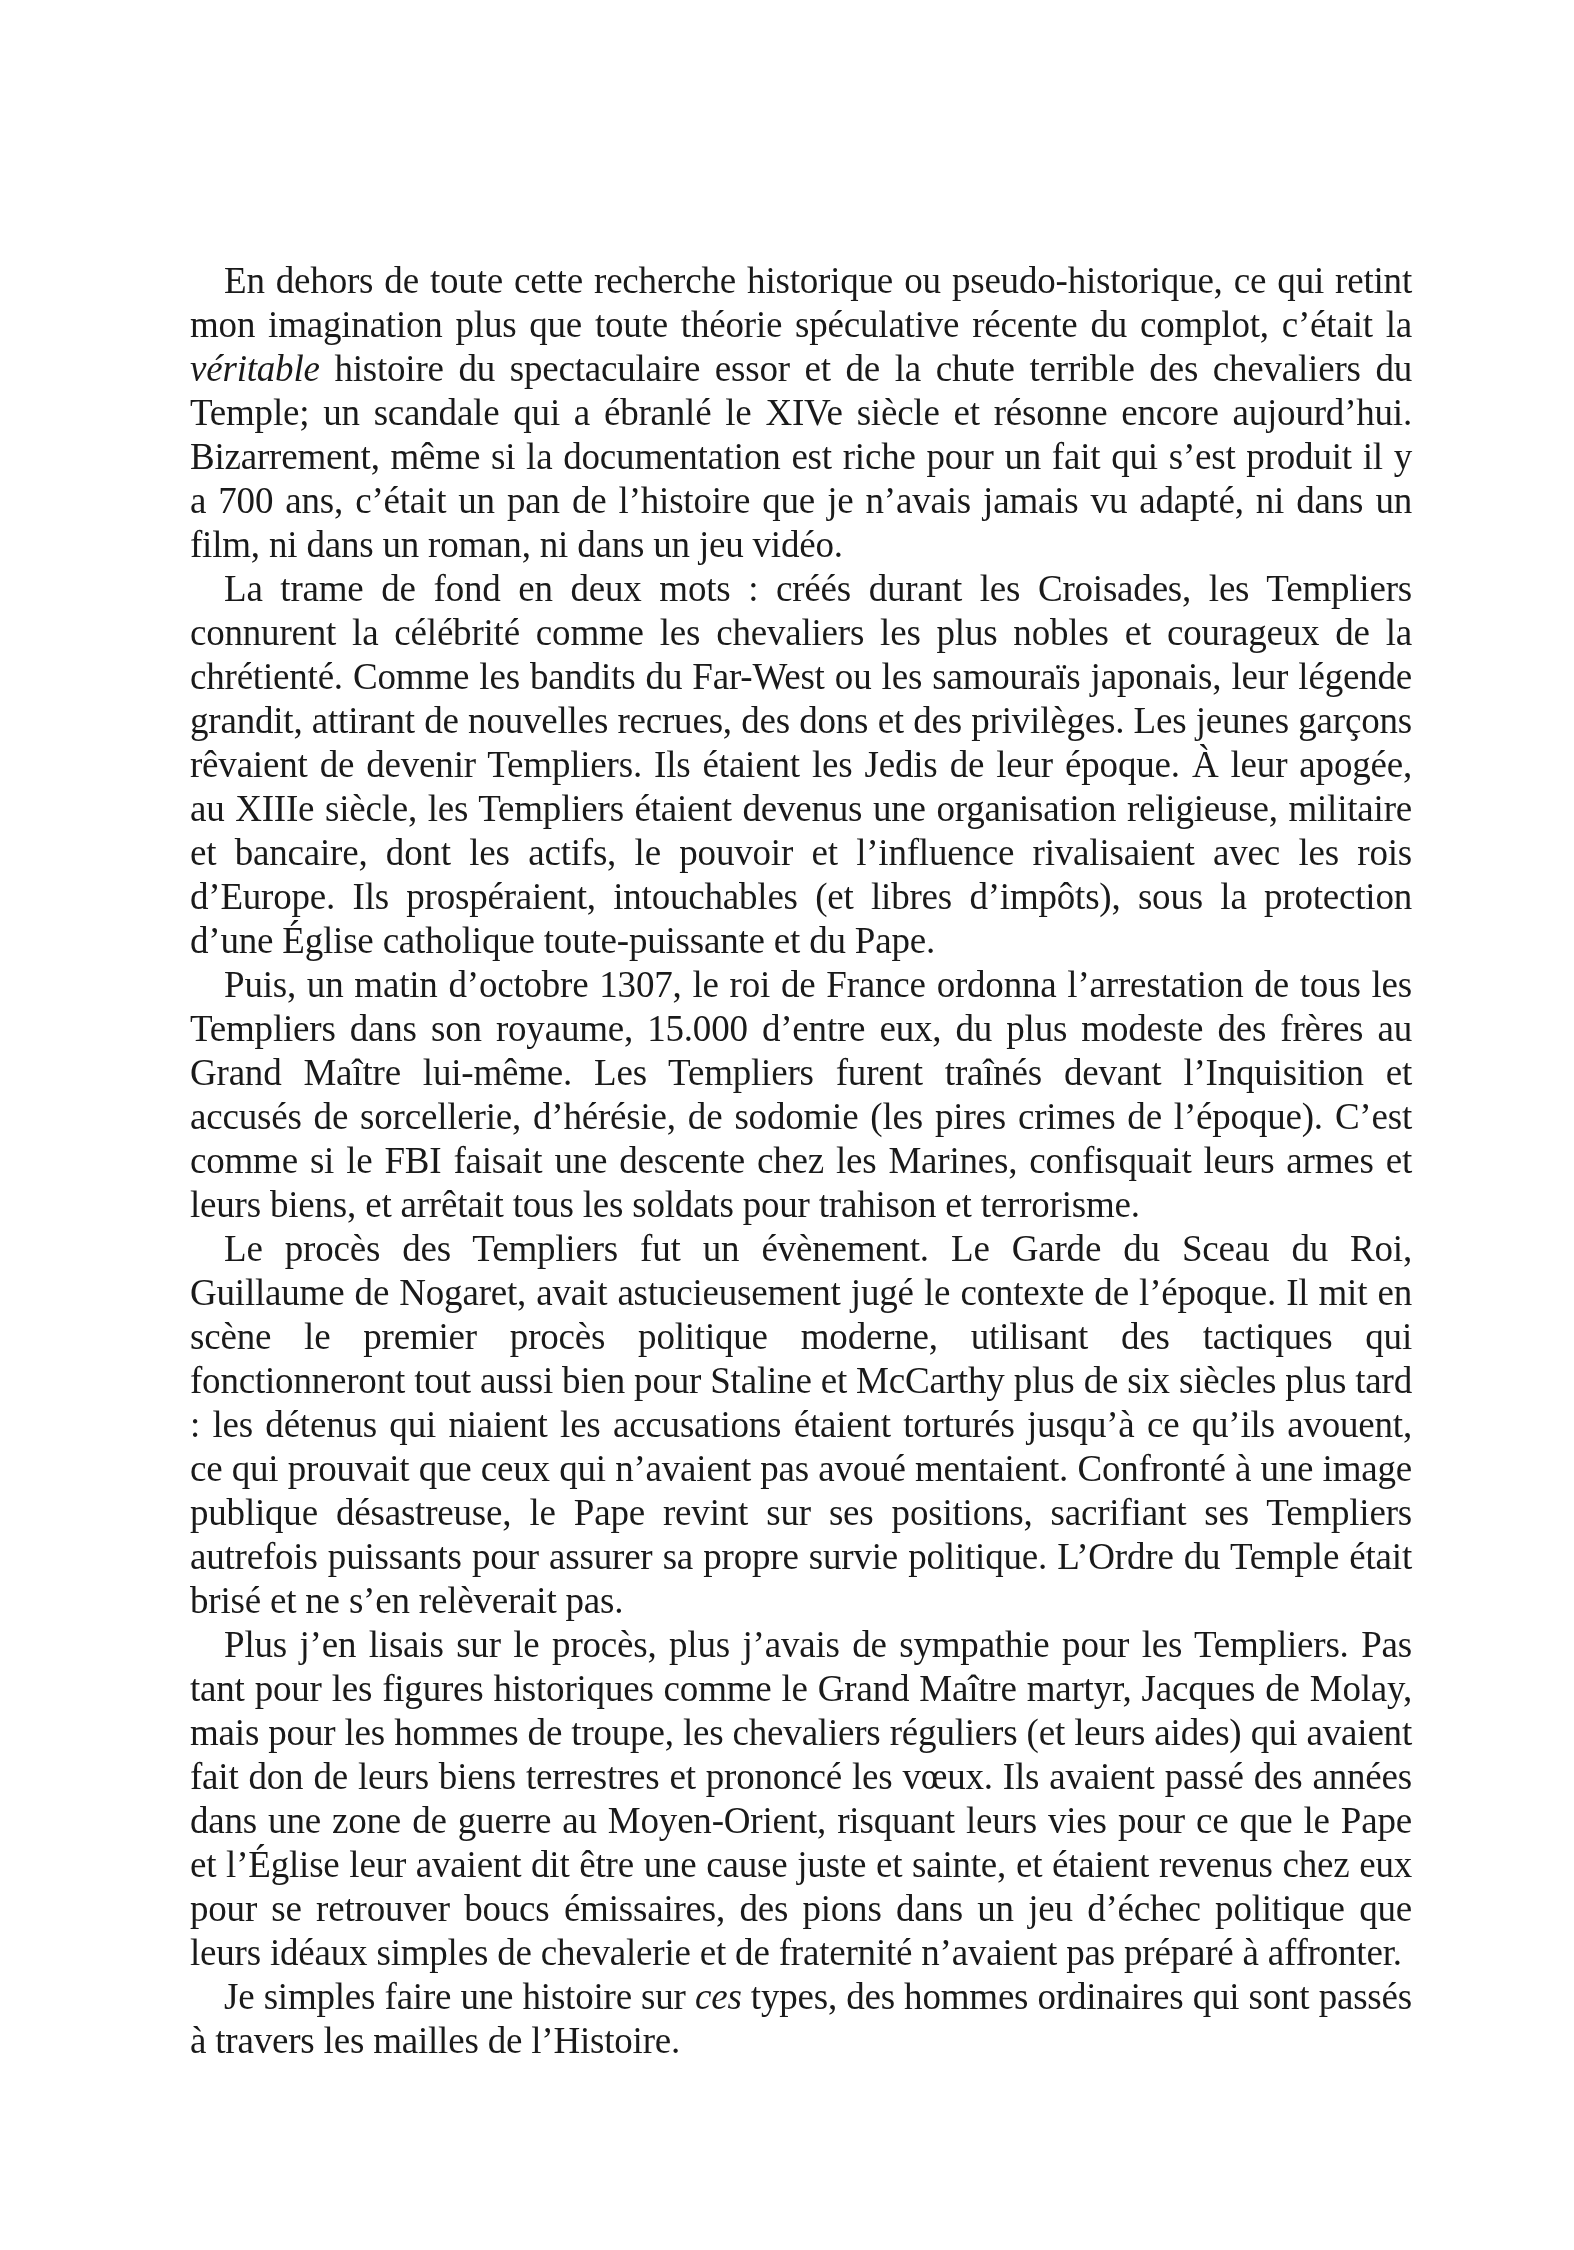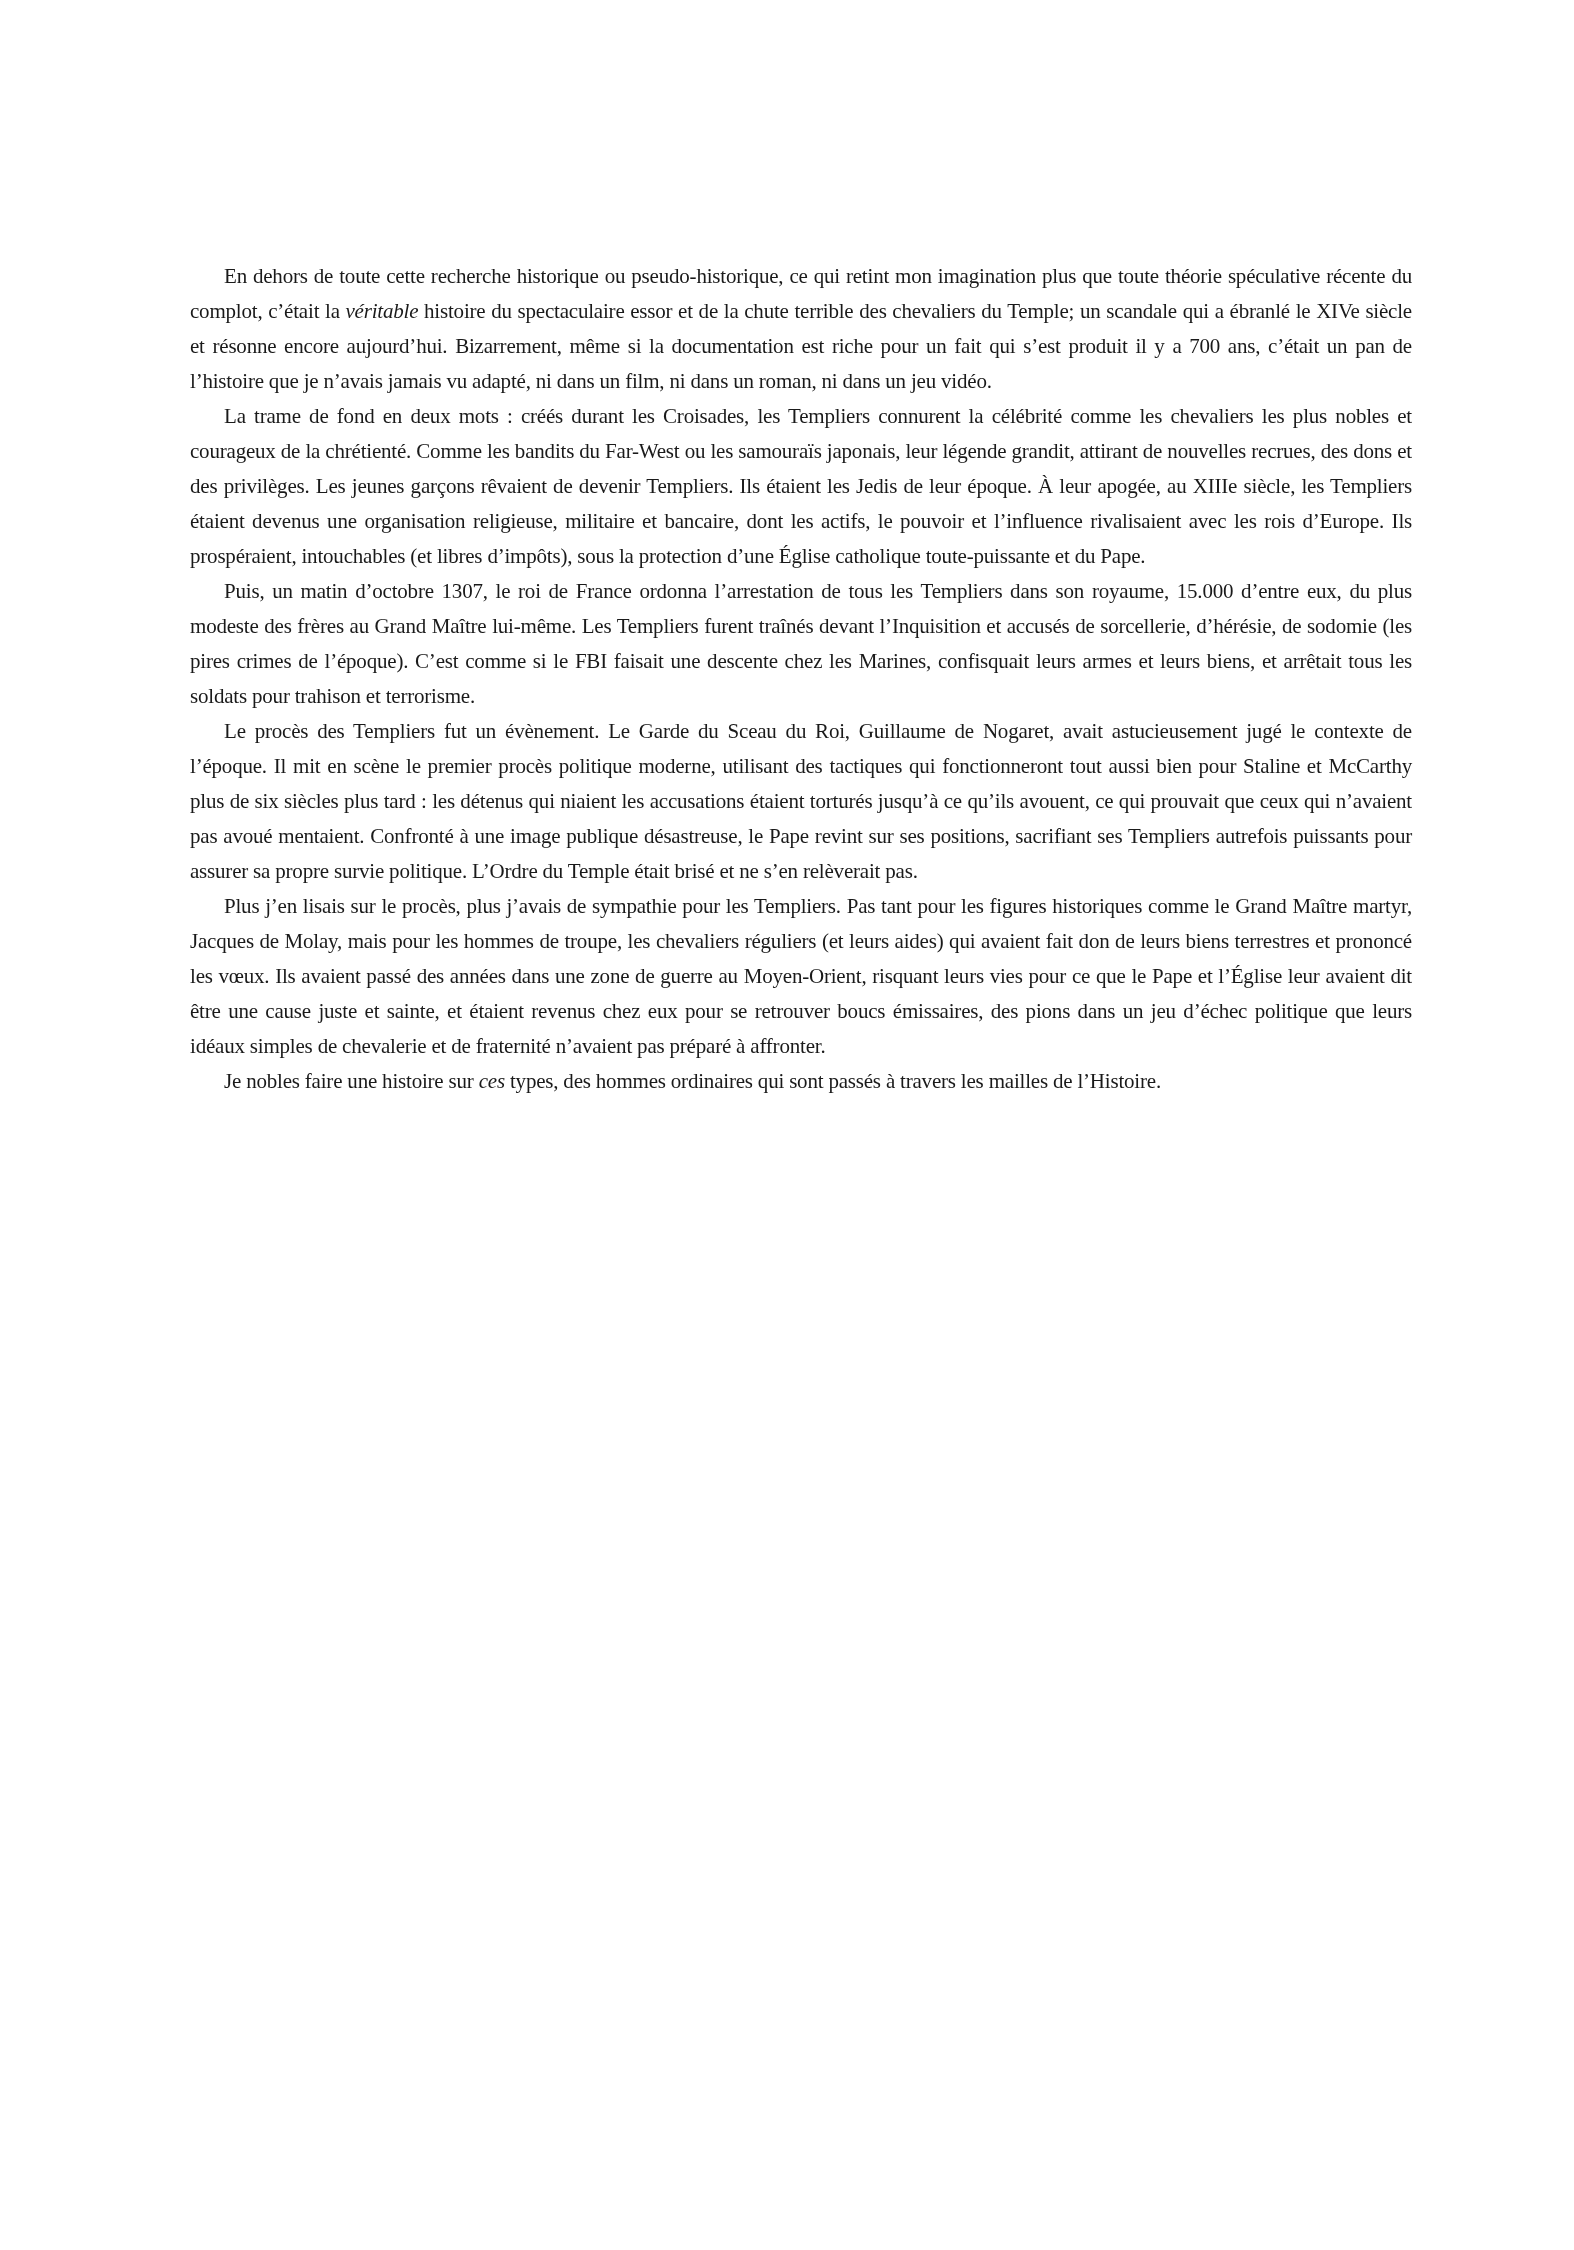--- a/index.html
+++ b/index.html
@@ -13,36 +13,36 @@
       position: relative;
       overflow: hidden;
     }
     .page {
       position: absolute;
       left: 190px;
       top: 259px;
       width: 1222px;
       color: #1a1a1a;
       font-family: "Liberation Serif", "DejaVu Serif", serif;
-      font-size: 21px;
-      line-height: 35px;
+      font-size: 37px;
+      line-height: 44px;
       text-align: justify;
       letter-spacing: -0.2px;
     }
     .page p {
       margin: 0;
       text-indent: 34px;
     }
     .page em {
       font-style: italic;
     }
   </style>
 </head>
 <body>
 
 <div class="page">
   <p><span>En dehors de toute cette recherche historique ou pseudo-historique, ce qui retint mon imagination plus que toute théorie spéculative récente du complot, c’était la </span><em>véritable</em><span> histoire du spectaculaire essor et de la chute terrible des chevaliers du Temple; un scandale qui a ébranlé le XIVe siècle et résonne encore aujourd’hui. Bizarrement, même si la documentation est riche pour un fait qui s’est produit il y a 700 ans, c’était un pan de l’histoire que je n’avais jamais vu adapté, ni dans un film, ni dans un roman, ni dans un jeu vidéo.</span></p>
   <p><span>La trame de fond en deux mots : créés durant les Croisades, les Templiers connurent la célébrité comme les chevaliers les plus nobles et courageux de la chrétienté. Comme les bandits du Far-West ou les samouraïs japonais, leur légende grandit, attirant de nouvelles recrues, des dons et des privilèges. Les jeunes garçons rêvaient de devenir Templiers. Ils étaient les Jedis de leur époque. À leur apogée, au XIIIe siècle, les Templiers étaient devenus une organisation religieuse, militaire et bancaire, dont les actifs, le pouvoir et l’influence rivalisaient avec les rois d’Europe. Ils prospéraient, intouchables (et libres d’impôts), sous la protection d’une Église catholique toute-puissante et du Pape.</span></p>
   <p><span>Puis, un matin d’octobre 1307, le roi de France ordonna l’arrestation de tous les Templiers dans son royaume, 15.000 d’entre eux, du plus modeste des frères au Grand Maître lui-même. Les Templiers furent traînés devant l’Inquisition et accusés de sorcellerie, d’hérésie, de sodomie (les pires crimes de l’époque). C’est comme si le FBI faisait une descente chez les Marines, confisquait leurs armes et leurs biens, et arrêtait tous les soldats pour trahison et terrorisme.</span></p>
   <p><span>Le procès des Templiers fut un évènement. Le Garde du Sceau du Roi, Guillaume de Nogaret, avait astucieusement jugé le contexte de l’époque. Il mit en scène le premier procès politique moderne, utilisant des tactiques qui fonctionneront tout aussi bien pour Staline et McCarthy plus de six siècles plus tard : les détenus qui niaient les accusations étaient torturés jusqu’à ce qu’ils avouent, ce qui prouvait que ceux qui n’avaient pas avoué mentaient. Confronté à une image publique désastreuse, le Pape revint sur ses positions, sacrifiant ses Templiers autrefois puissants pour assurer sa propre survie politique. L’Ordre du Temple était brisé et ne s’en relèverait pas.</span></p>
   <p><span>Plus j’en lisais sur le procès, plus j’avais de sympathie pour les Templiers. Pas tant pour les figures historiques comme le Grand Maître martyr, Jacques de Molay, mais pour les hommes de troupe, les chevaliers réguliers (et leurs aides) qui avaient fait don de leurs biens terrestres et prononcé les vœux.  Ils avaient passé des années dans une zone de guerre au Moyen-Orient, risquant leurs vies pour ce que le Pape et l’Église leur avaient dit être une cause juste et sainte, et étaient revenus chez eux pour se retrouver boucs émissaires, des pions dans un jeu d’échec politique que leurs idéaux simples de chevalerie et de fraternité n’avaient pas préparé à affronter.</span></p>
-  <p><span>Je nobles faire une histoire sur </span><em>ces</em><span> types, des hommes ordinaires qui sont passés à travers les mailles de l’Histoire.</span></p>
+  <p><span>Je simples faire une histoire sur </span><em>ces</em><span> types, des hommes ordinaires qui sont passés à travers les mailles de l’Histoire.</span></p>
 </div>
 
 </body></html>

